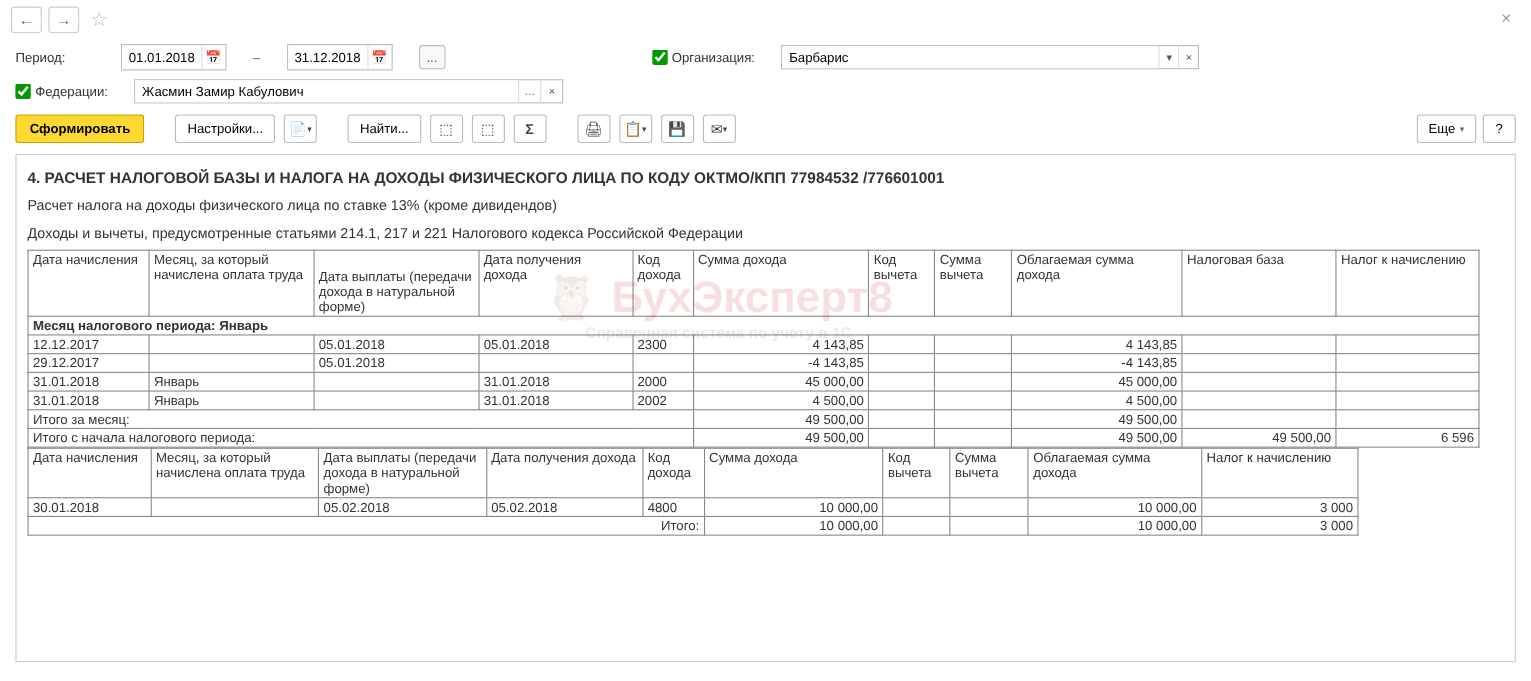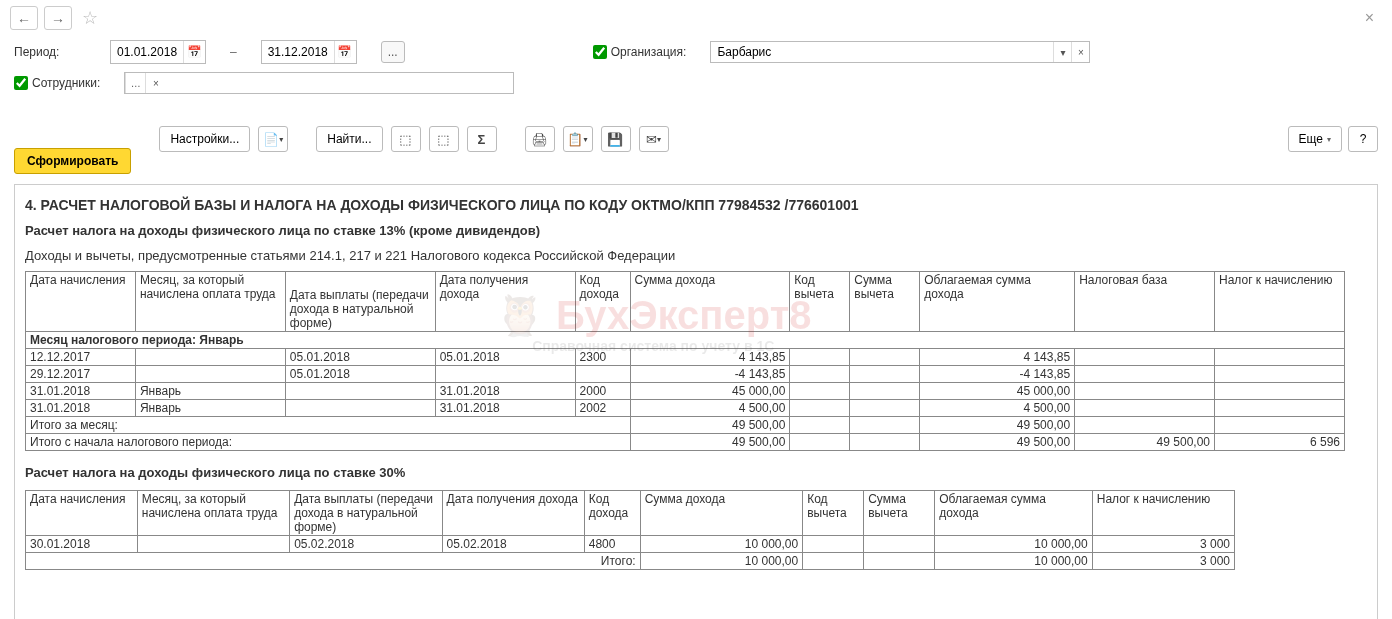--- a/index.html
+++ b/index.html
@@ -20,34 +20,34 @@
 .chk { display: flex; align-items: center; gap: 4px; }
 .chk input { accent-color: #090; width:14px; height:14px;}
 .org-input { display: flex; align-items: center; border: 1px solid #bbb; background: #fff; flex:1; max-width:380px;}
 .org-input input { border: none; outline: none; padding: 3px 6px; flex:1; font-size: 12px; }
 .org-input .mini { width: 18px; height: 20px; display: flex; align-items: center; justify-content: center; border-left: 1px solid #ddd; cursor: pointer; color: #555; font-size:10px;}
 .emp-input { display: flex; align-items: center; border: 1px solid #bbb; background: #fff; width:390px;}
 .emp-input input { border: none; outline: none; padding: 3px 6px; flex:1; font-size: 12px; }
 .emp-input .mini { width: 20px; height: 20px; display: flex; align-items: center; justify-content: center; border-left: 1px solid #ddd; cursor: pointer; color: #555; font-size:10px;}
 
 .toolbar { display: flex; align-items: center; padding: 6px 14px; gap: 8px; }
-.btn-primary { background: #ffd832; border: 1px solid #c8a000; padding: 5px 12px; border-radius: 3px; font-weight: bold; cursor: pointer; font-size:12px;margin-top:44px;}
+.btn-primary { background: #ffd832; border: 1px solid #c8a000; padding: 5px 12px; border-radius: 3px; font-weight: bold; cursor: pointer; font-size:12px;}
 .btn { background: #fff; border: 1px solid #bbb; padding: 4px 10px; border-radius: 3px; cursor: pointer; display: flex; align-items: center; gap: 4px; font-size:12px; height:26px;}
 .btn .caret { font-size: 8px; color: #666; }
 .icon-btn { width: 30px; height: 26px; border: 1px solid #bbb; background: #fff; border-radius: 3px; display: flex; align-items: center; justify-content: center; cursor: pointer; color: #444; font-size:13px;}
 .sep { width: 12px; }
 .toolbar .right { margin-left: auto; display: flex; gap: 6px; }
 
 .report-area { border: 1px solid #ccc; margin: 4px 14px 10px 14px; position: relative; overflow: hidden; }
 .report-inner { padding: 8px 10px 8px 10px; overflow-y: auto; height: 460px; }
 .report-inner::-webkit-scrollbar { width: 14px; }
 .report-inner::-webkit-scrollbar-thumb { background: #c8c8c8; border: 3px solid #fff; border-radius: 8px; }
 
 .sec-title { font-weight: bold; font-size: 14px; margin: 4px 0 10px 0; font-family: Arial; }
-.sub-title { font-weight: bold; font-size: 13px; margin: 8px 0 10px 0; font-family: Arial;}
+.sub-title { font-weight: normal; font-size: 13px; margin: 8px 0 10px 0; font-family: Arial;}
 .desc { font-size: 13px; margin-bottom: 8px; font-family: Arial;}
 table.rep { border-collapse: collapse; width: 1320px; font-size: 12px; font-family: Arial; padding-left: 42px;}
 table.rep td, table.rep th { border: 1px solid #888; padding: 1px 4px; text-align: left; vertical-align: top; }
 table.rep .num { text-align: right; }
 table.rep .hdr td { font-weight: normal; vertical-align: top; height: auto;}
 table.rep .hdr2 td { height: 60px; }
 table.rep .period-row td { font-weight: normal; }
 .watermark { position: absolute; top: 110px; left: 480px; opacity: 0.12; pointer-events: none; font-size: 40px; color: #c00; font-weight: bold; text-align:center; line-height:1;}
 .watermark .sm { font-size: 14px; color:#555; display:block; margin-top:4px;}
 </style>
@@ -81,23 +81,24 @@
   <div class="org-input">
     <input value="Барбарис" style="">
     <span class="mini">▾</span>
     <span class="mini">×</span>
   </div>
 </div>
 
 <div class="filter-row">
   <label class="chk" style="min-width:80px">
       <input type="checkbox" checked="" style="">
-      <span>Сотрудники:</span>
+      <span>Федерации:</span>
     </label>
   <div class="emp-input">
+    <input value="Жасмин Замир Кабулович" style="">
     <span class="mini">…</span>
     <span class="mini">×</span>
   </div>
 </div>
 
 <div class="toolbar">
   <button class="btn-primary">Сформировать</button>
   <div class="sep"></div>
   <button class="btn">
       <span>Настройки...</span>
@@ -237,21 +238,20 @@
         <td class="num">49 500,00</td>
             <td></td>
             <td></td>
         <td class="num">49 500,00</td>
         <td class="num">49 500,00</td>
         <td class="num">6 596</td>
       </tr>
     </tbody>
       </table>
 
-    <div class="sub-title" style="margin-top:14px">Расчет налога на доходы физического лица по ставке 30%</div>
 
     <table class="rep" style="width:1210px">
       <colgroup>
         <col style="width:110px">
           <col style="width:150px">
           <col style="width:150px">
           <col style="width:140px">
           <col style="width:55px">
           <col style="width:160px">
           <col style="width:60px">

